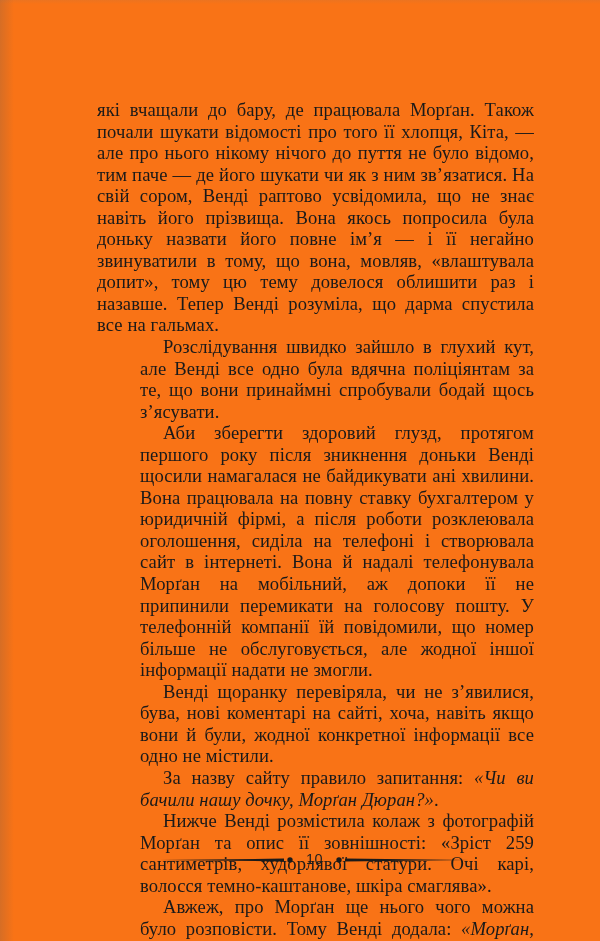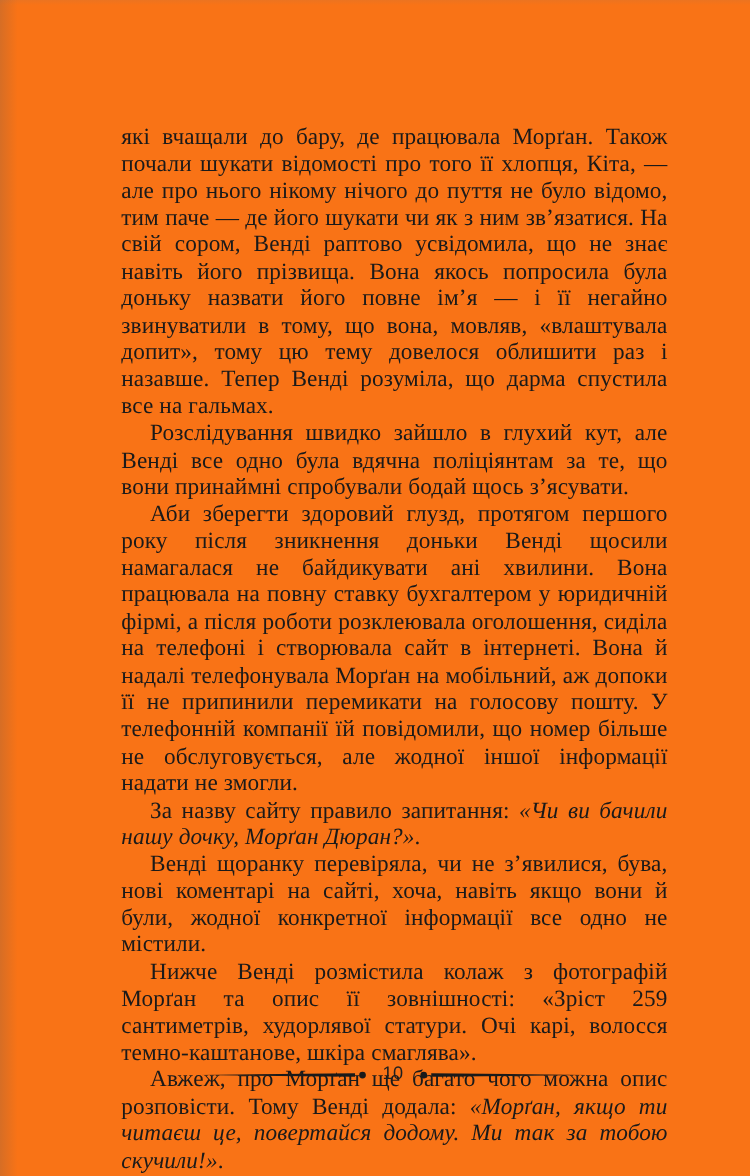--- a/index.html
+++ b/index.html
@@ -39,20 +39,21 @@
     line-height: 21.55px;
     text-align: justify;
     letter-spacing: 0.1px;
   }
   .body-text p {
     margin: 0;
     padding: 0;
   }
   .body-text p.indent {
     text-indent: 23px;
+    margin-left: 43px;
   }
   .body-text em {
     font-style: italic;
   }
   .footer {
     position: absolute;
     left: 96px;
     top: 849px;
     width: 437px;
     height: 22px;
@@ -79,24 +80,24 @@
 
 <div class="page">
 
   <div class="edge-shadow"></div>
   <div class="top-shade"></div>
 
   <div class="body-text">
       <p><span>які вчащали до бару, де працювала Морґан. Також почали шукати відомості про того її хлопця, Кіта, — але про нього нікому нічого до пуття не було відомо, тим паче — де його шукати чи як з ним зв’язатися. На свій сором, Венді раптово усвідомила, що не знає навіть його прізвища. Вона якось попросила була доньку назвати його повне ім’я — і її негайно звинуватили в тому, що вона, мовляв, «влаштувала допит», тому цю тему довелося облишити раз і назавше. Тепер Венді розуміла, що дарма спустила все на гальмах.</span></p>
       <p class="indent"><span>Розслідування швидко зайшло в глухий кут, але Венді все одно була вдячна поліціянтам за те, що вони принаймні спробували бодай щось з’ясувати.</span></p>
       <p class="indent"><span>Аби зберегти здоровий глузд, протягом першого року після зникнення доньки Венді щосили намагалася не байдикувати ані хвилини. Вона працювала на повну ставку бухгалтером у юридичній фірмі, а після роботи розклеювала оголошення, сиділа на телефоні і створювала сайт в інтернеті. Вона й надалі телефонувала Морґан на мобільний, аж допоки її не припинили перемикати на голосову пошту. У телефонній компанії їй повідомили, що номер більше не обслуговується, але жодної іншої інформації надати не змогли.</span></p>
+      <p class="indent"><span>Венді щоранку перевіряла, чи не з’явилися, бува, нові коментарі на сайті, хоча, навіть якщо вони й були, жодної конкретної інформації все одно не містили.</span></p>
       <p class="indent"><span>За назву сайту правило запитання: </span><em>«Чи ви бачили нашу дочку, Морґан Дюран?»</em><span>.</span></p>
-      <p class="indent"><span>Венді щоранку перевіряла, чи не з’явилися, бува, нові коментарі на сайті, хоча, навіть якщо вони й були, жодної конкретної інформації все одно не містили.</span></p>
       <p class="indent"><span>Нижче Венді розмістила колаж з фотографій Морґан та опис її зовнішності: «Зріст 259 сантиметрів, худорлявої статури. Очі карі, волосся темно-каштанове, шкіра смаглява».</span></p>
-      <p class="indent"><span>Авжеж, про Морґан ще багато чого можна опис розповісти. Тому Венді додала: </span><em>«Морґан, якщо ти читаєш це, повертайся додому. Ми так за тобою скучили!»</em><span>.</span></p>
+      <p class="indent"><span>Авжеж, про Морґан ще нього чого можна було розповісти. Тому Венді додала: </span><em>«Морґан, якщо ти читаєш це, повертайся додому. Ми так за тобою скучили!»</em><span>.</span></p>
     </div>
 
   <div class="footer">
     <svg width="134" height="8" viewBox="0 0 134 8">
       <polygon points="0,4 124,2.55 124,5.45" fill="#1a1a1a"></polygon>
       <circle cx="130" cy="4" r="2.7" fill="#1a1a1a"></circle>
     </svg>
     <span class="page-num">10</span>
     <svg width="134" height="8" viewBox="0 0 134 8">
       <polygon points="134,4 10,2.55 10,5.45" fill="#1a1a1a"></polygon>

